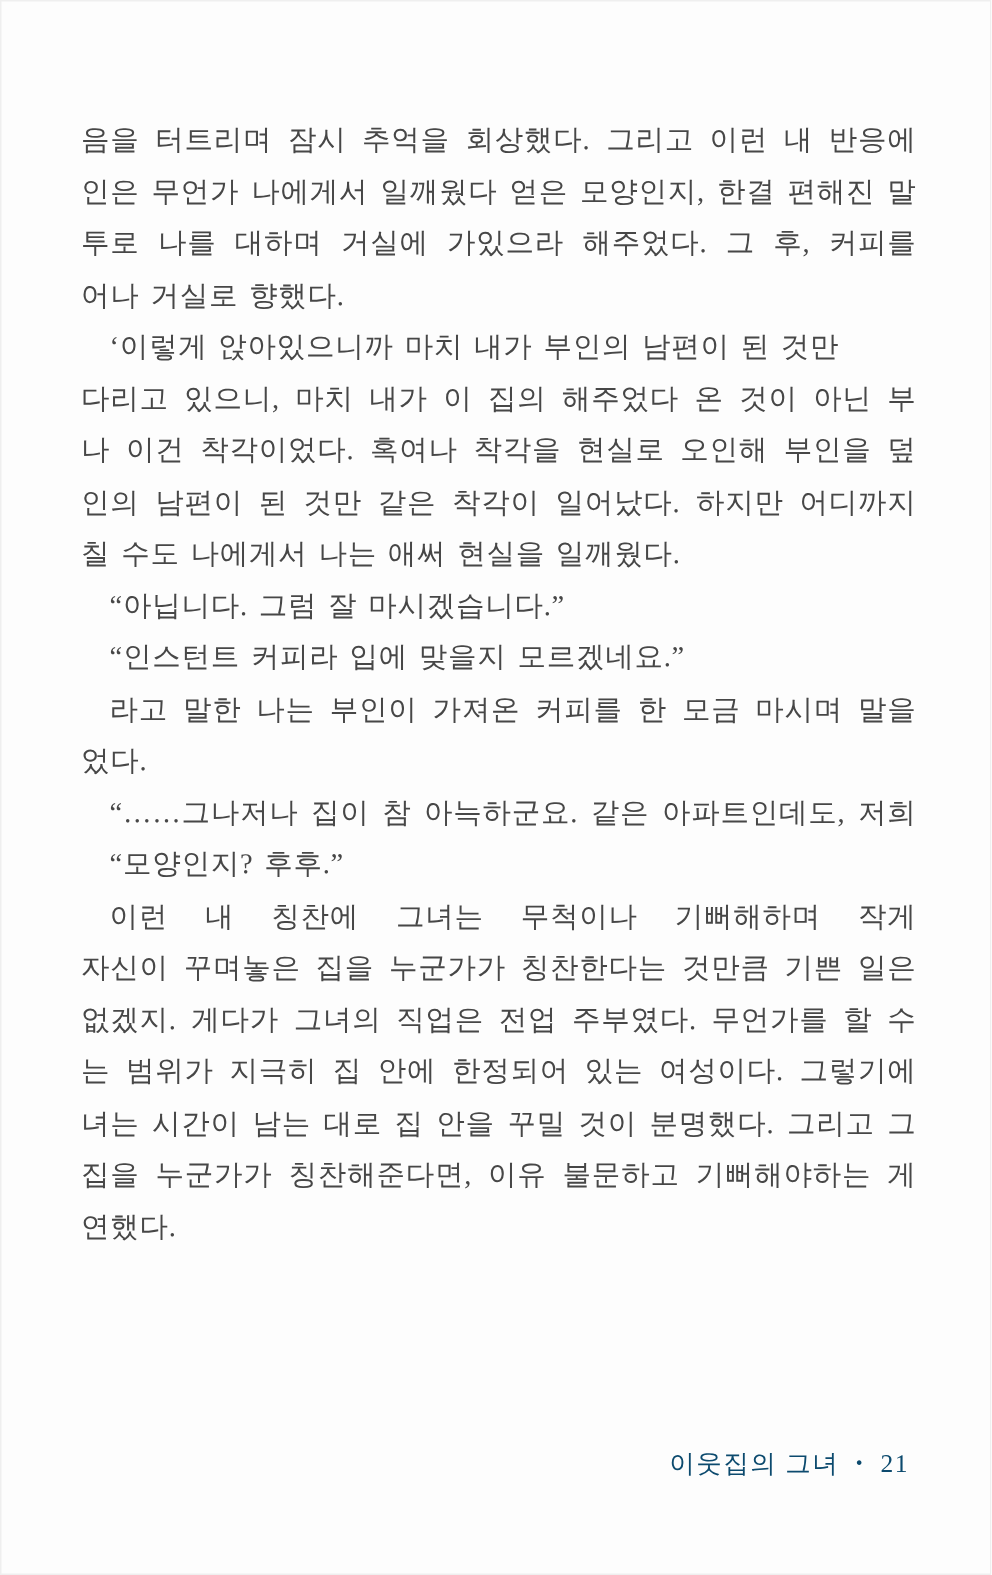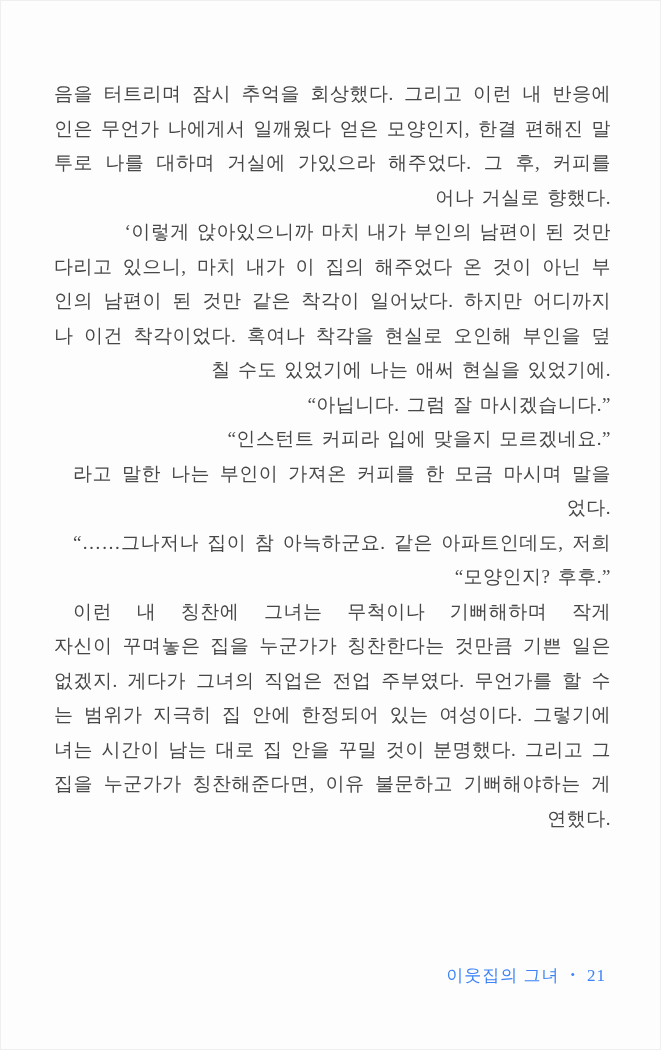--- a/index.html
+++ b/index.html
@@ -25,38 +25,38 @@
     width: 557px;
     font-size: 19px;
     line-height: 34.5px;
     letter-spacing: 0.5px;
     word-spacing: 2px;
     word-break: keep-all;
   }
   .line {
     height: 34.5px;
     overflow: hidden;
-    text-align: right;
+    text-align: left;
     white-space: normal;
   }
   .line.full {
     text-align: justify;
     text-align-last: justify;
     text-justify: inter-word;
   }
   .line.indent {
     text-indent: 19px;
   }
   .running-footer {
     position: absolute;
     top: 963px;
     right: 54px;
     font-size: 17px;
     letter-spacing: 1px;
-    color: #3b82f6;
+    color: #0c4a6e;
     white-space: nowrap;
     margin-left: 22px;
   }
   .running-footer .bullet {
     display: inline-block;
     margin: 0 11px;
     font-size: 13px;
     vertical-align: 2px;
   }
 </style>
@@ -65,23 +65,23 @@
 
 <div class="page">
 
   <main class="body-text">
     <div class="line full">음을 터트리며 잠시 추억을 회상했다. 그리고 이런 내 반응에 부</div>
     <div class="line full">인은 무언가 나에게서 일깨웠다 얻은 모양인지, 한결 편해진 말</div>
     <div class="line full">투로 나를 대하며 거실에 가있으라 해주었다. 그 후, 커피를 끓이</div>
     <div class="line">어나 거실로 향했다.</div>
     <div class="line indent">‘이렇게 앉아있으니까 마치 내가 부인의 남편이 된 것만 같군.’</div>
     <div class="line full">다리고 있으니, 마치 내가 이 집의 해주었다 온 것이 아닌 부</div>
+    <div class="line full">나 이건 착각이었다. 혹여나 착각을 현실로 오인해 부인을 덮</div>
     <div class="line full">인의 남편이 된 것만 같은 착각이 일어났다. 하지만 어디까지</div>
-    <div class="line full">나 이건 착각이었다. 혹여나 착각을 현실로 오인해 부인을 덮</div>
-    <div class="line">칠 수도 있었기에 나는 애써 현실을 있었기에.</div>
+    <div class="line">칠 수도 나에게서 나는 애써 현실을 일깨웠다.</div>
     <div class="line indent">“아닙니다. 그럼 잘 마시겠습니다.”</div>
     <div class="line indent">“인스턴트 커피라 입에 맞을지 모르겠네요.”</div>
     <div class="line full indent">라고 말한 나는 부인이 가져온 커피를 한 모금 마시며 말을 이</div>
     <div class="line">었다.</div>
     <div class="line full indent">“……그나저나 집이 참 아늑하군요. 같은 아파트인데도, 저희</div>
     <div class="line indent">“모양인지? 후후.”</div>
     <div class="line full indent">이런 내 칭찬에 그녀는 무척이나 기뻐해하며 작게 웃어보였다.</div>
     <div class="line full">자신이 꾸며놓은 집을 누군가가 칭찬한다는 것만큼 기쁜 일은 또</div>
     <div class="line full">없겠지. 게다가 그녀의 직업은 전업 주부였다. 무언가를 할 수 있</div>
     <div class="line full">는 범위가 지극히 집 안에 한정되어 있는 여성이다. 그렇기에 그</div>

